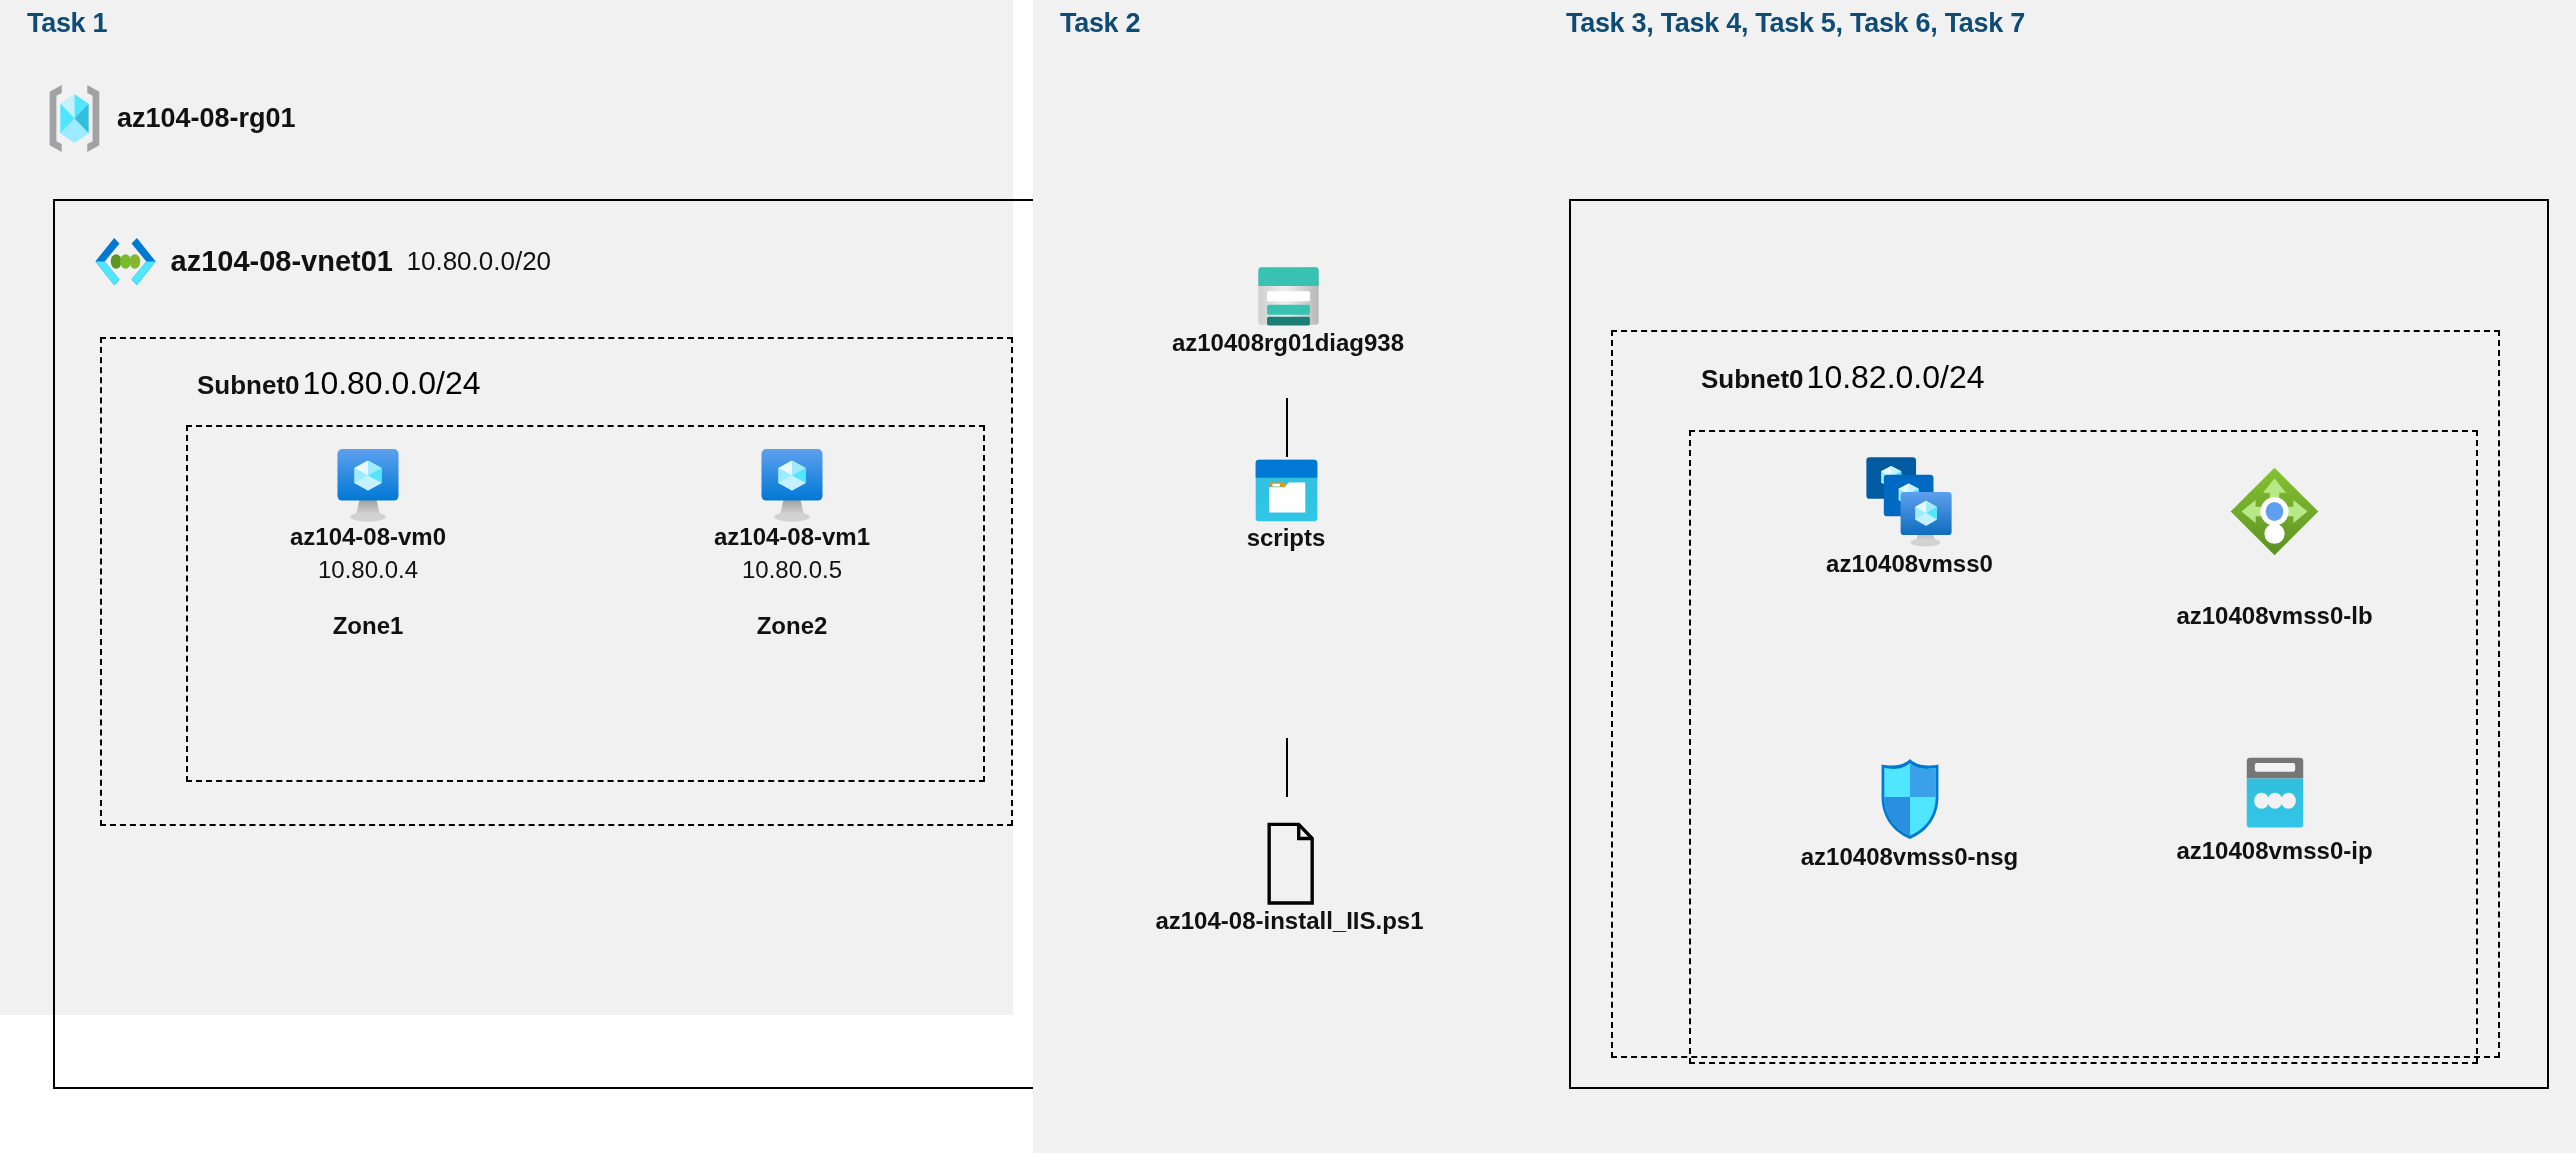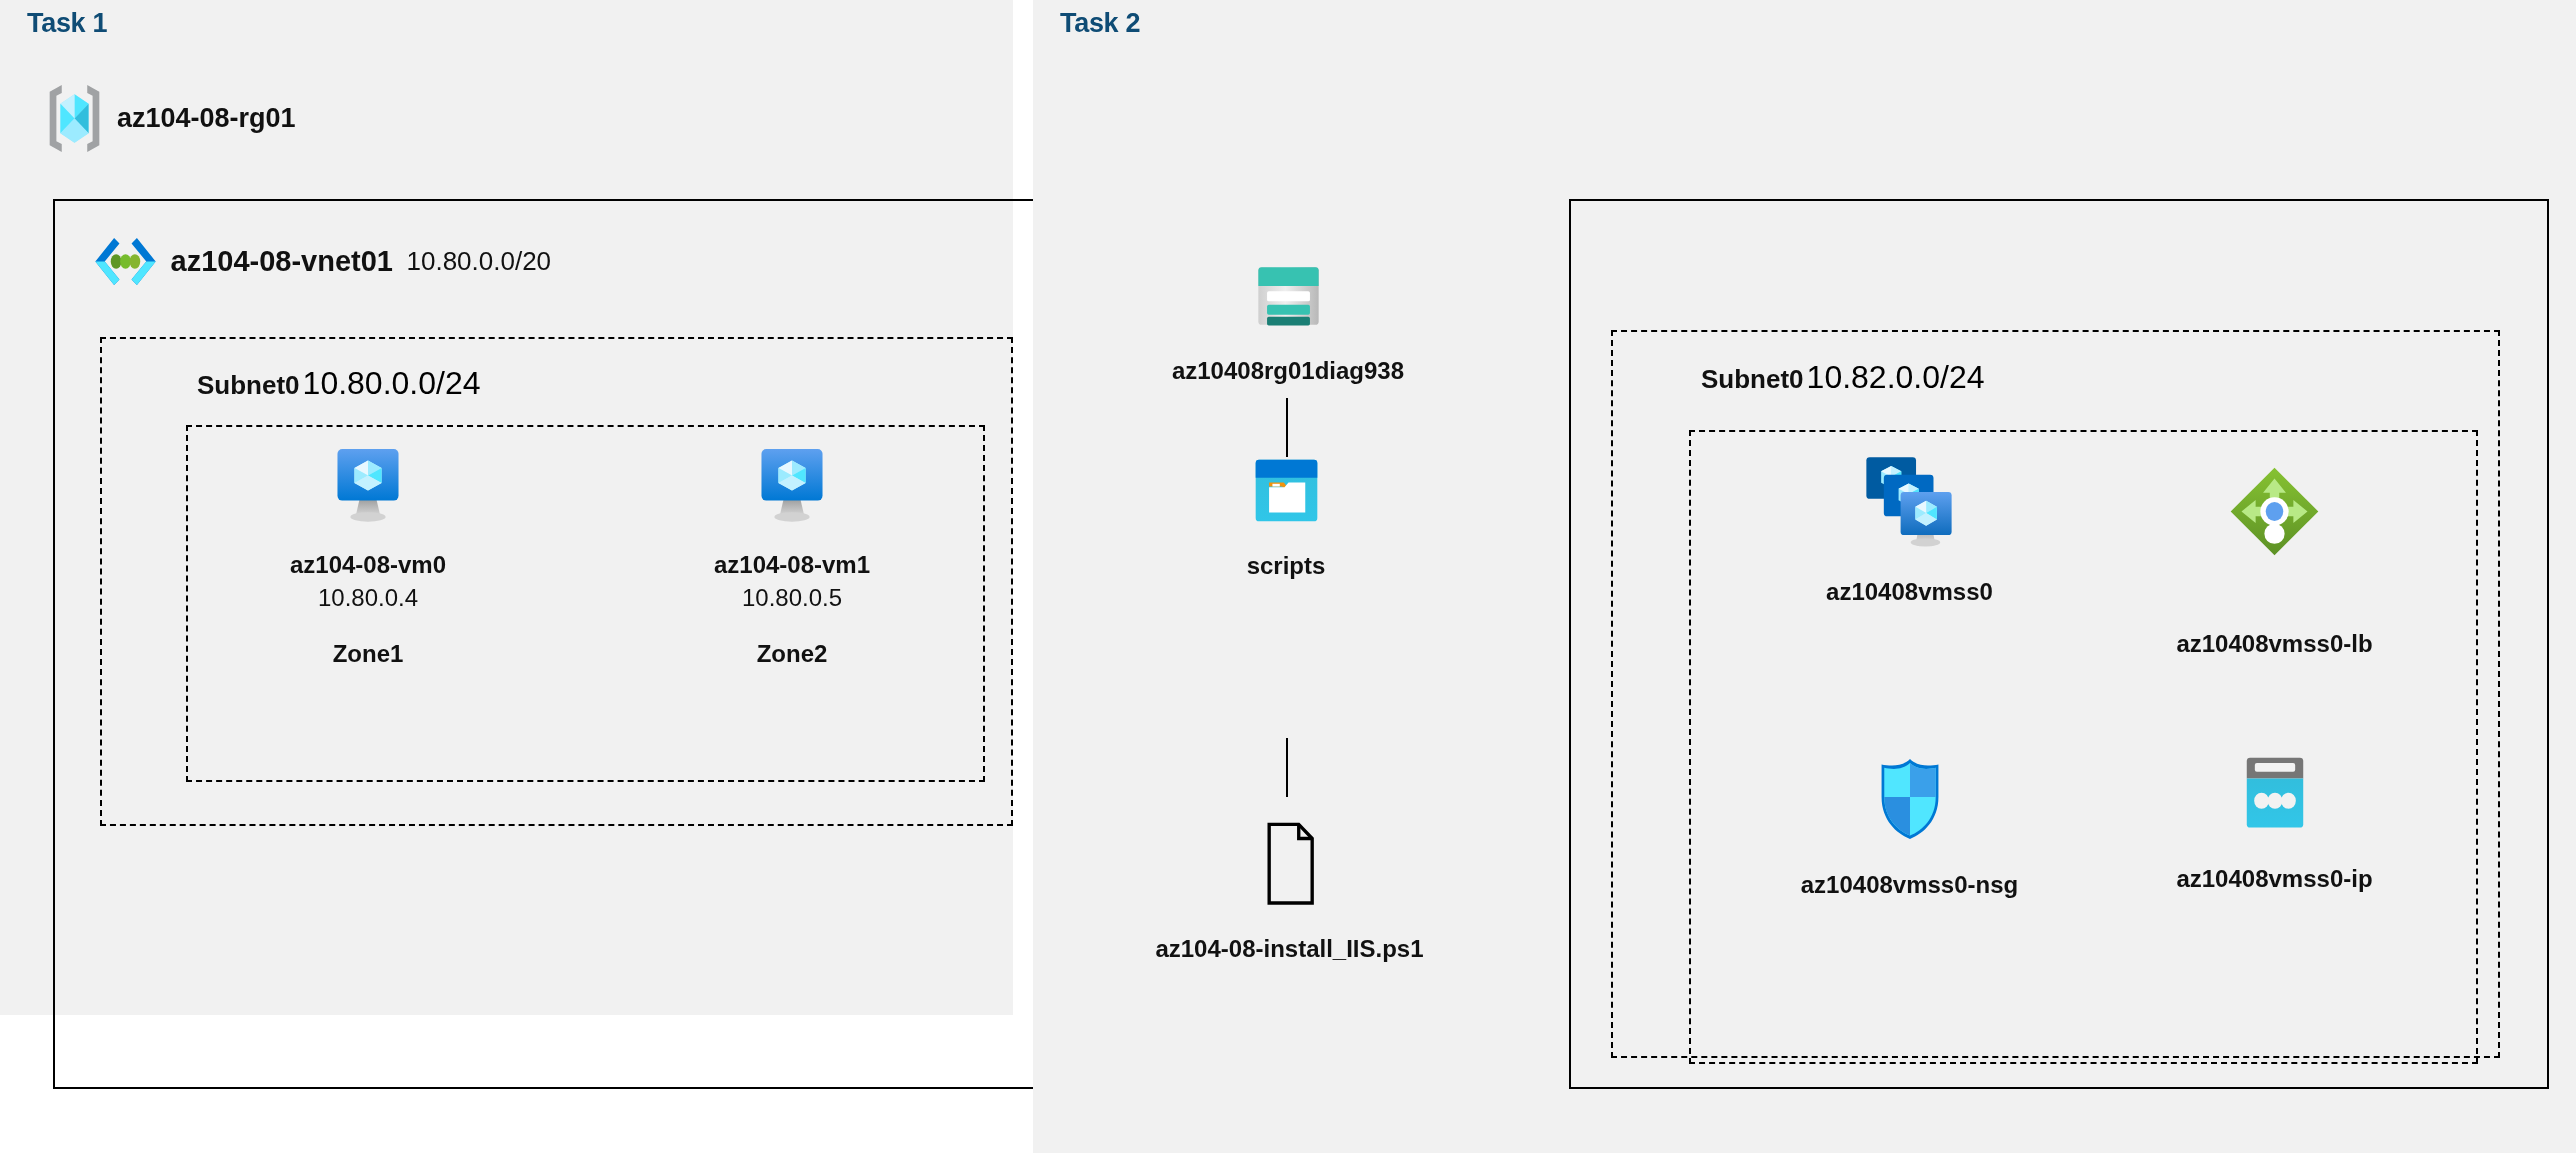--- a/index.html
+++ b/index.html
@@ -26,21 +26,21 @@
   .vnet-header{position:absolute;display:flex;align-items:center;gap:13.5px;white-space:nowrap;}
   .vnet-name{font-size:29px;font-weight:bold;color:#111;}
   .vnet-cidr{font-size:26px;color:#111;font-weight:normal;}
 
   .subnet-label{position:absolute;white-space:nowrap;}
   .subnet-name{font-size:26px;font-weight:bold;color:#111;}
   .subnet-cidr{font-size:32px;color:#000000;font-weight:normal;}
 
   
   .node{position:absolute;display:flex;flex-direction:column;align-items:center;}
-  .node-label{font-size:24px;font-weight:bold;color:#111;white-space:nowrap;margin-top:28px;text-align:center;line-height:1.18;}
+  .node-label{font-size:24px;font-weight:bold;color:#111;white-space:nowrap;margin-top:0;text-align:center;line-height:1.18;}
   .node-sub{font-size:24px;font-weight:normal;color:#111;white-space:nowrap;text-align:center;line-height:1.3;margin-top:2.7px;}
   .node-zone{font-size:24px;font-weight:bold;color:#111;white-space:nowrap;text-align:center;margin-top:27px;}
 
   .connector{position:absolute;width:2px;background:#000;}
 
   svg{display:block;}
 </style>
 </head>
 <body>
 
@@ -203,20 +203,21 @@
         <path d="M18 5 L62 5 L82 26 L82 122 L18 122 Z" fill="#f1f1f1" stroke="#000000" stroke-width="5" stroke-linejoin="miter"></path>
         <path d="M62 5 L62 26 L82 26" fill="none" stroke="#000000" stroke-width="5" stroke-linejoin="miter"></path>
       </svg>
     </span>
     <span class="node-label">az104-08-install_IIS.ps1</span>
   </div>
 </div>
 
 <div class="panel" style="left:1539px;top:0px;width:1037px;height:1153px;">
 
+  <div class="task-title" style="left:27px;top:8px;">Task 3, Task 4, Task 5, Task 6, Task 7</div>
 
 
   <div class="vnet-box" style="left:30px;top:199px;width:980px;height:890px;"></div>
 
 
   <div class="subnet-box" style="left:72px;top:330px;width:889px;height:728px;"></div>
 
   <div class="subnet-label" style="left:162px;top:359px;">
     <span class="subnet-name">Subnet0</span>
     <span class="subnet-cidr">10.82.0.0/24</span>

